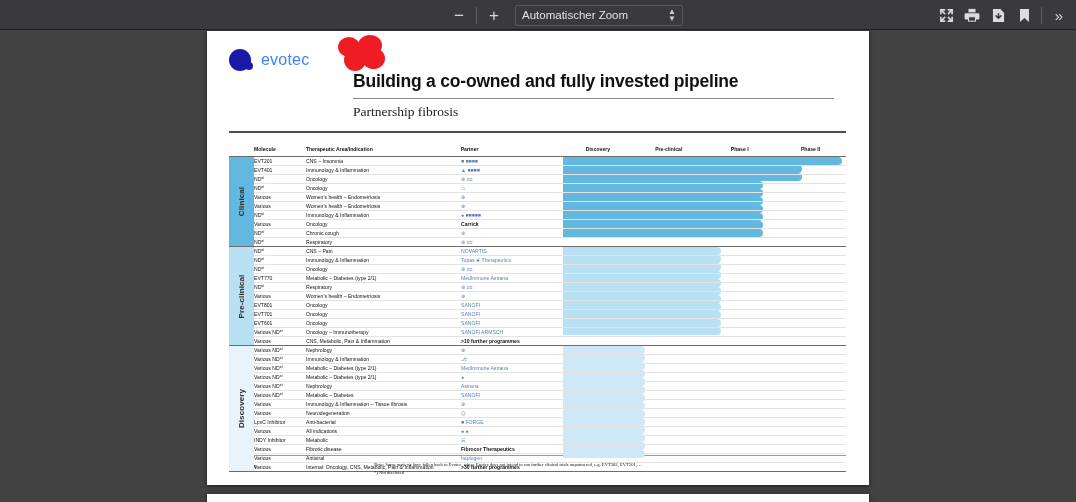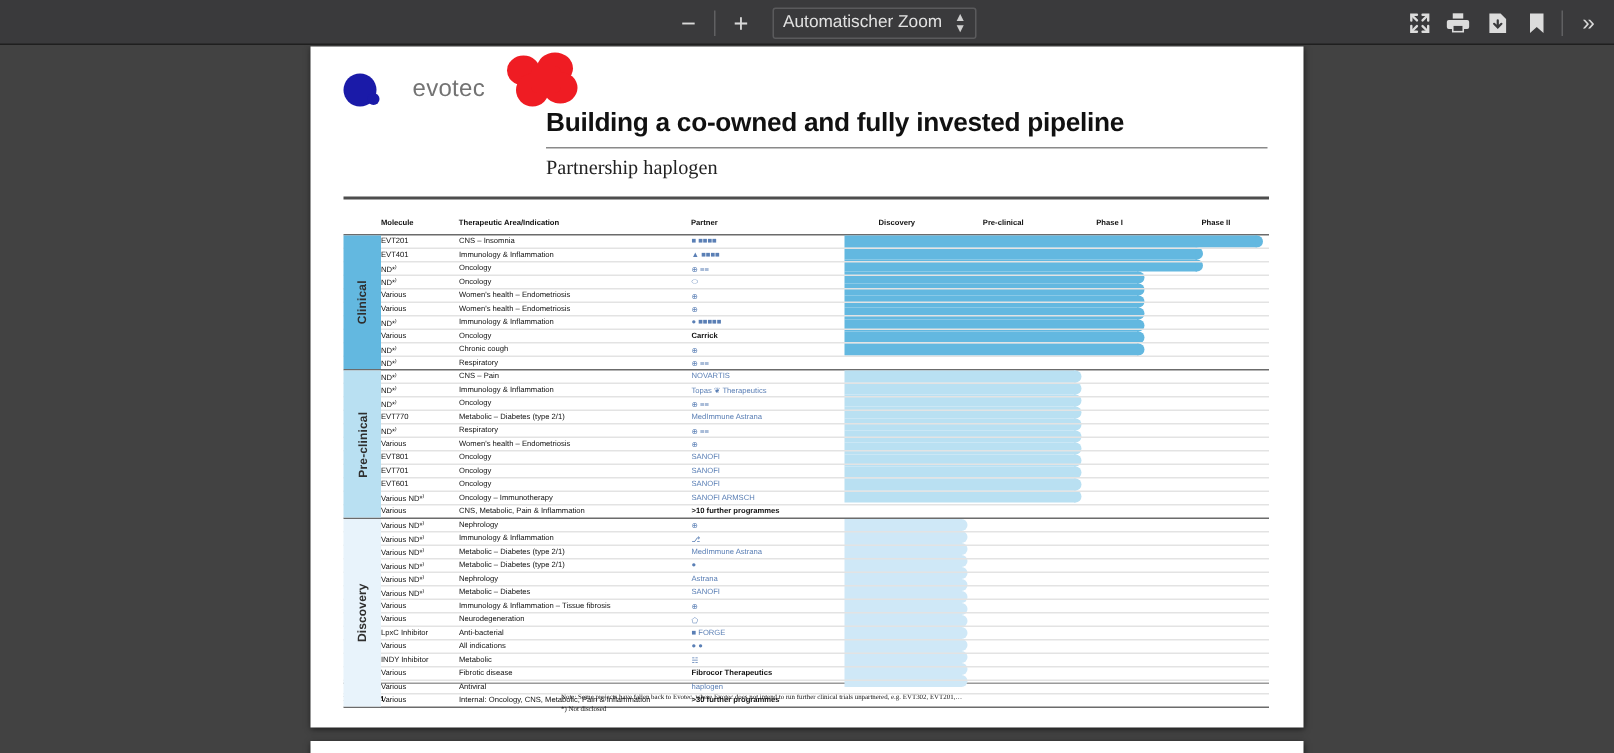--- a/index.html
+++ b/index.html
@@ -37,46 +37,46 @@
     color:#7cb3e8;font-size:11px;text-align:right;
     padding:0 5px 0 0;line-height:19px;box-sizing:border-box;
   }
   .pagetot{color:#cfcfcf;font-size:11px;margin-left:7px;}
 
   .zoomsel{
     height:21px;min-width:131px;margin-left:8px;
     background:#3a3a3c;border:1px solid #5a5a5c;border-radius:2px;
     color:#e2e2e2;font-size:11.5px;
     display:flex;align-items:center;justify-content:space-between;
-    padding:0 6px;box-sizing:border-box;
+    padding:0 6px;box-sizing:border-box;gap:32px;
   }
   .spin{font-size:8px;line-height:7px;color:#cfcfcf;display:flex;flex-direction:column;margin-left:8px;}
 
   
   .viewer{position:absolute;left:0;top:30px;width:1076px;height:472px;overflow:hidden;}
   .page{
     position:absolute;left:207px;top:1px;width:662px;height:454px;
     background:#ffffff;
     box-shadow:0 1px 4px rgba(0,0,0,.6);
   }
   .page-next{
     position:absolute;left:207px;top:464px;width:662px;height:40px;
     background:#ffffff;box-shadow:0 1px 4px rgba(0,0,0,.6);
   }
 
   
   .logo-wrap{position:absolute;left:22px;top:18px;display:flex;align-items:center;}
   .logo-dot-big{width:22px;height:22px;border-radius:50%;background:#1a1aa8;}
   .logo-dot-sm{width:8px;height:8px;border-radius:50%;background:#1a1aa8;margin-left:-6px;margin-top:12px;}
-  .logo-txt{font-size:16px;color:#737373;margin-left:22px;letter-spacing:.2px;}
+  .logo-txt{font-size:16px;color:#3b82f6;margin-left:8px;letter-spacing:.2px;}
 
   .redmark{position:absolute;left:131px;top:4px;width:56px;height:38px;}
   .redmark i{position:absolute;background:#ef1c23;border-radius:50%;display:block;}
 
-  .hdr{position:absolute;left:157px;top:40px;width:481px;}
+  .hdr{position:absolute;left:146px;top:40px;width:481px;}
   .hdr h1{
     margin:0;font-size:17.5px;font-weight:bold;color:#111;letter-spacing:-.2px;
   }
   .hdr .rule{height:1px;background:#8a8a8a;margin:6px 0 5px 0;}
   .hdr h2{
     margin:0;font-size:13.5px;font-weight:normal;color:#222;
     font-family:"Liberation Serif",serif;
   }
   .thickrule{position:absolute;left:22px;top:100px;width:617px;height:2px;background:#4d4d4d;}
 
@@ -190,21 +190,21 @@
       <i style="left:0px;  top:2px;  width:22px;height:20px;"></i>
       <i style="left:20px; top:0px;  width:24px;height:21px;"></i>
       <i style="left:6px;  top:14px; width:22px;height:22px;"></i>
       <i style="left:24px; top:13px; width:23px;height:21px;"></i>
       <i style="left:16px; top:9px;  width:20px;height:18px;border-radius:4px;"></i>
     </div>
 
     <div class="hdr">
       <h1>Building a co-owned and fully invested pipeline</h1>
       <div class="rule"></div>
-      <h2>Partnership haplogen</h2>
+      <h2>Partnership fibrosis</h2>
     </div>
     <div class="thickrule"></div>
 
     <div class="tbl">
 
       <div class="colhdr">
         <div class="c-pad"></div>
         <div class="c-mol">Molecule</div>
         <div class="c-ther">Therapeutic Area/Indication</div>
         <div class="c-part">Partner</div>

